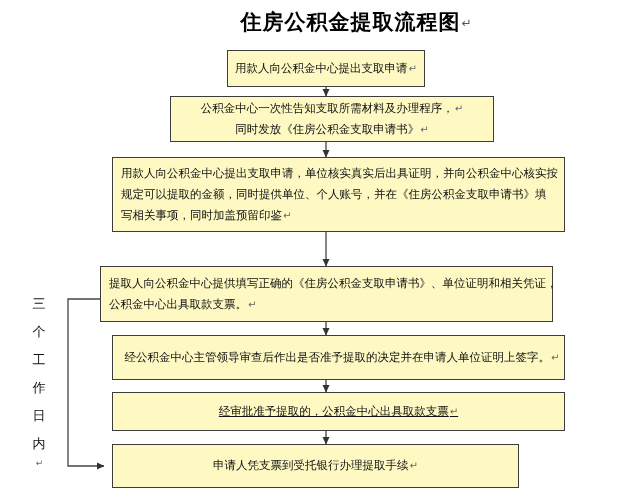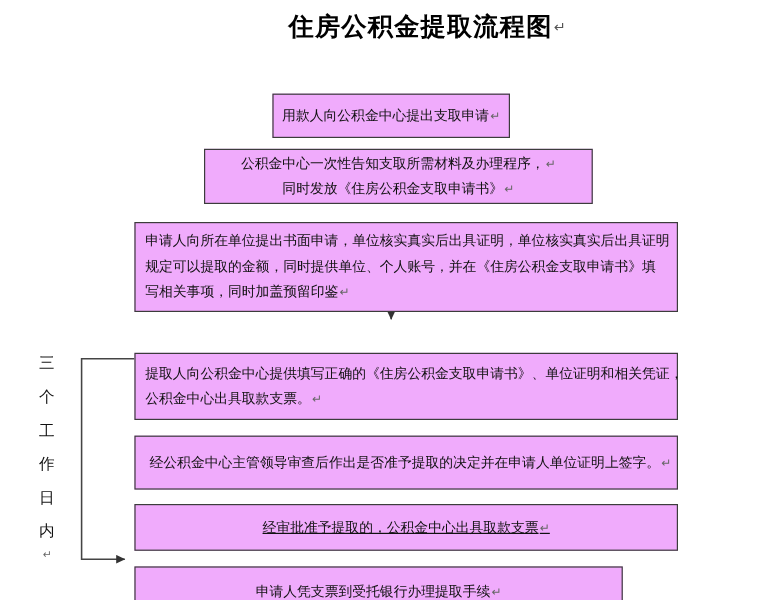--- a/index.html
+++ b/index.html
@@ -40,29 +40,28 @@
     font-size: 12px;
     font-weight: normal;
     color: #555;
     vertical-align: middle;
   }
 
   .node {
     position: absolute;
     box-sizing: border-box;
     border: 1px solid #3c3c3c;
-    background: #f0abfc;
+    background: #fef9c3;
     display: flex;
     flex-direction: column;
     justify-content: center;
     font-size: 11.5px;
     line-height: 1.85;
     color: #111111;
     padding: 2px 8px;
-    margin-top: 28px;
   }
   .node .line { white-space: nowrap; }
   .node.center { align-items: center; }
   .node.center .line { text-align: center; }
   .node.just .line { text-align: left; }
 
   .pilcrow {
     color: #666;
     font-size: 10px;
     padding-left: 1px;
@@ -131,26 +130,26 @@
   <div class="node center" style="left:227px; top:50px; width:198px; height:37px;">
     <div class="line"><span>用款人向公积金中心提出支取申请</span><span class="pilcrow">↵</span></div>
   </div>
 
   <div class="node center" style="left:170px; top:96px; width:324px; height:46px;">
     <div class="line"><span>公积金中心一次性告知支取所需材料及办理程序，</span><span class="pilcrow">↵</span></div>
     <div class="line"><span>同时发放《住房公积金支取申请书》</span><span class="pilcrow">↵</span></div>
   </div>
 
   <div class="node just" style="left:112px; top:157px; width:453px; height:75px;">
-    <div class="line"><span>申请人向所在单位提出书面申请，单位核实真实后出具证明，单位核实真实后出具证明</span><span class="pilcrow"></span></div>
+    <div class="line"><span>用款人向公积金中心提出支取申请，单位核实真实后出具证明，并向公积金中心核实按</span><span class="pilcrow"></span></div>
     <div class="line"><span>规定可以提取的金额，同时提供单位、个人账号，并在《住房公积金支取申请书》填</span><span class="pilcrow"></span></div>
     <div class="line"><span>写相关事项，同时加盖预留印鉴</span><span class="pilcrow">↵</span></div>
   </div>
 
-  <div class="node just" style="left:112px; top:266px; width:453px; height:56px;">
+  <div class="node just" style="left:100px; top:266px; width:453px; height:56px;">
     <div class="line"><span>提取人向公积金中心提供填写正确的《住房公积金支取申请书》、单位证明和相关凭证，</span><span class="pilcrow"></span></div>
     <div class="line"><span>公积金中心出具取款支票。</span><span class="pilcrow">↵</span></div>
   </div>
 
   <div class="node center" style="left:112px; top:335px; width:453px; height:45px;padding-left:15px;">
     <div class="line"><span>经公积金中心主管领导审查后作出是否准予提取的决定并在申请人单位证明上签字。</span><span class="pilcrow">↵</span></div>
   </div>
 
   <div class="node center" style="left:112px; top:392px; width:453px; height:39px;text-decoration:underline;">
     <div class="line"><span>经审批准予提取的，公积金中心出具取款支票</span><span class="pilcrow">↵</span></div>

